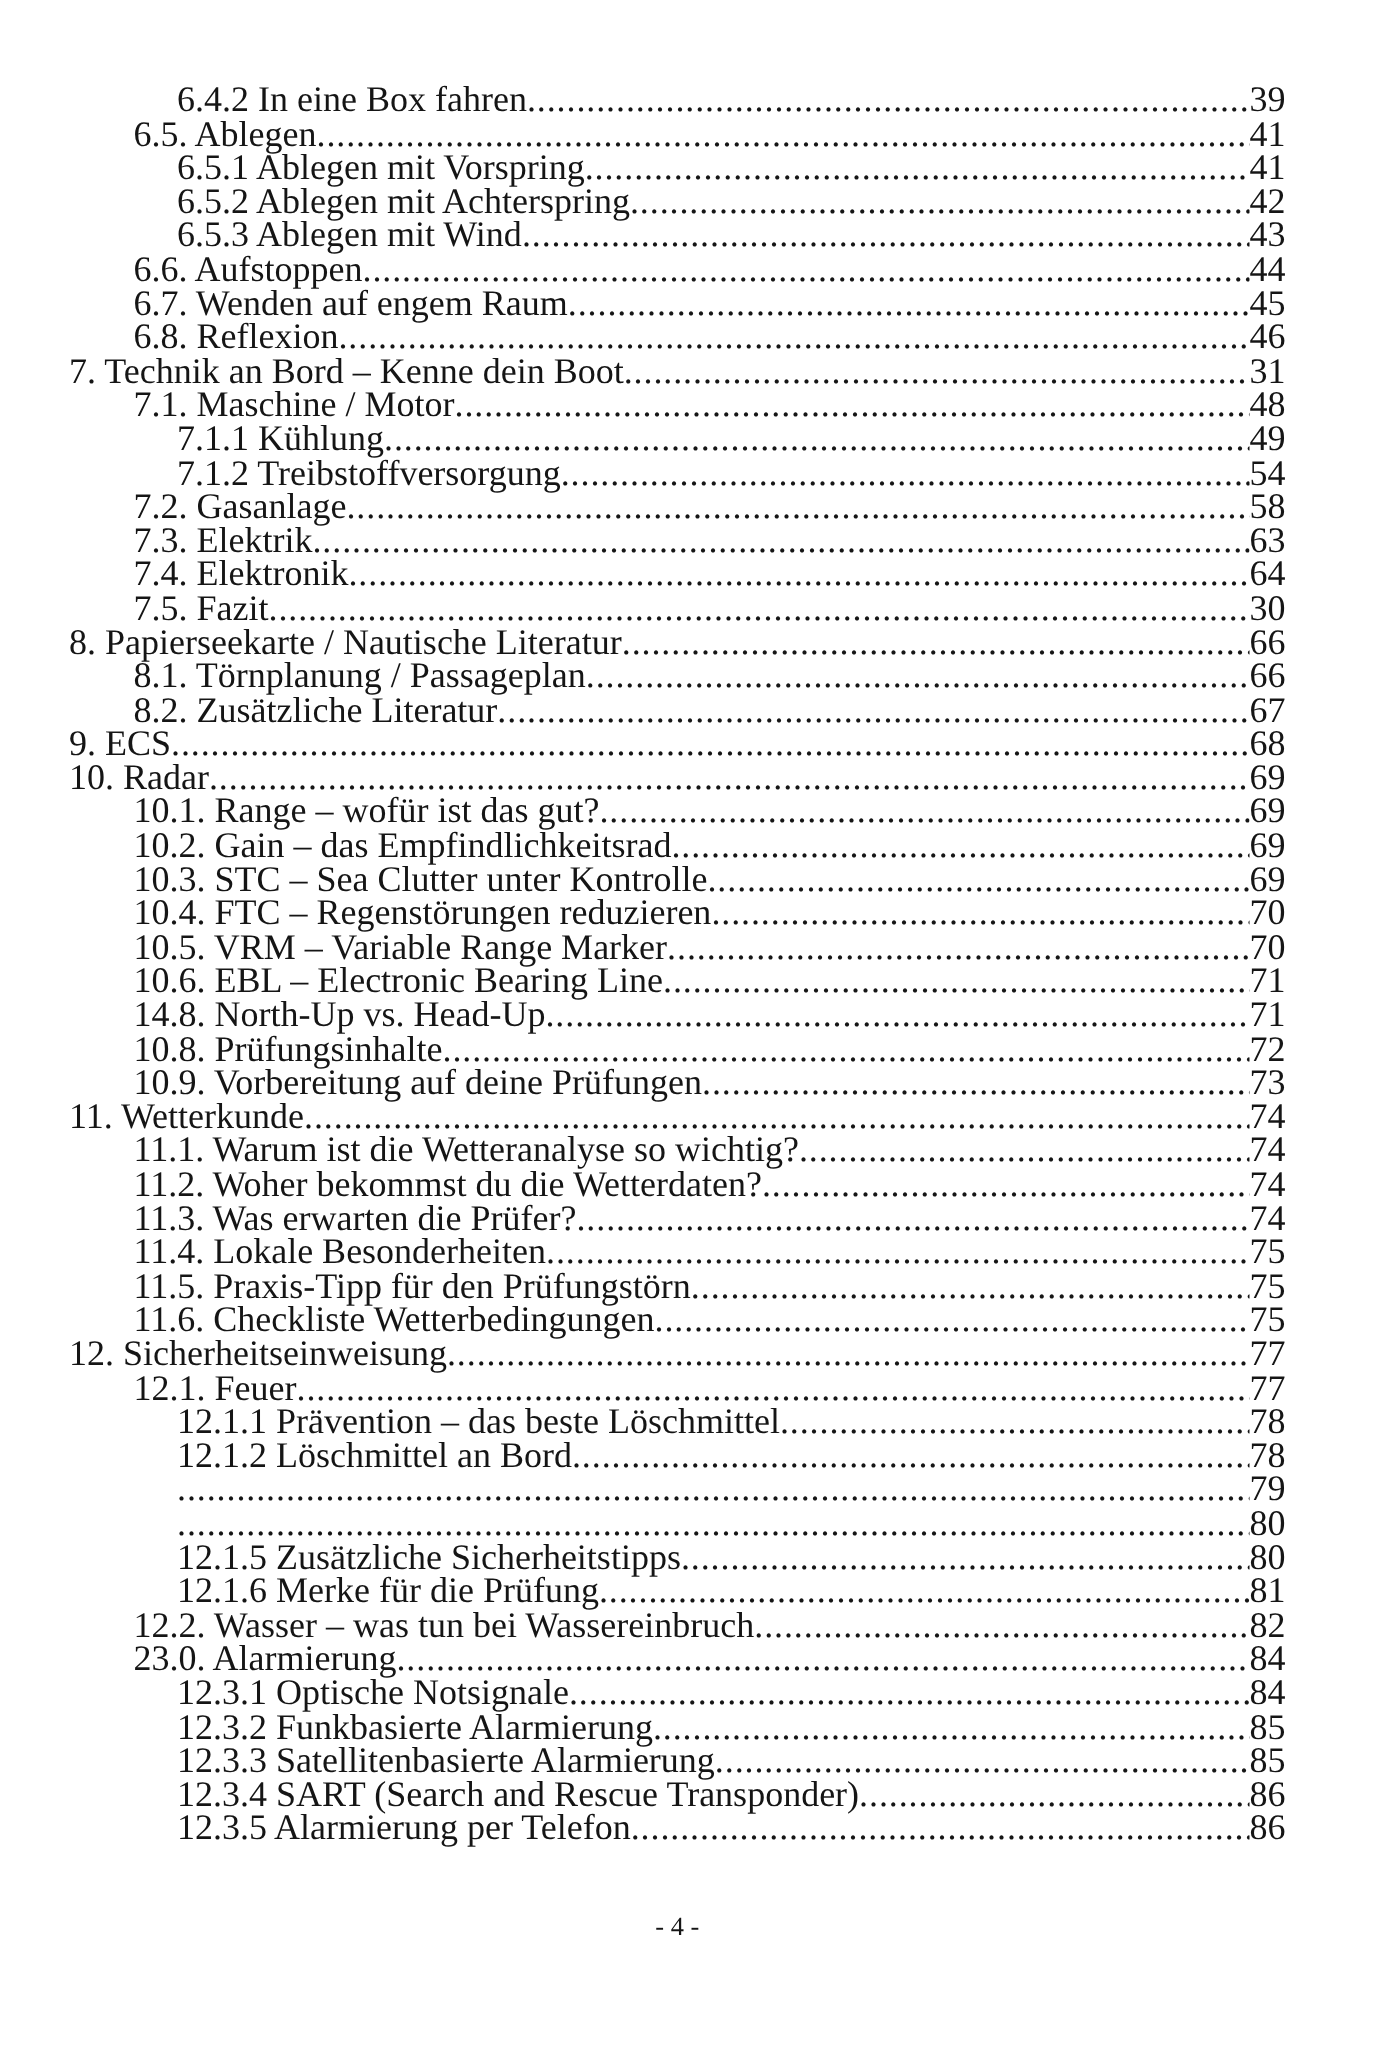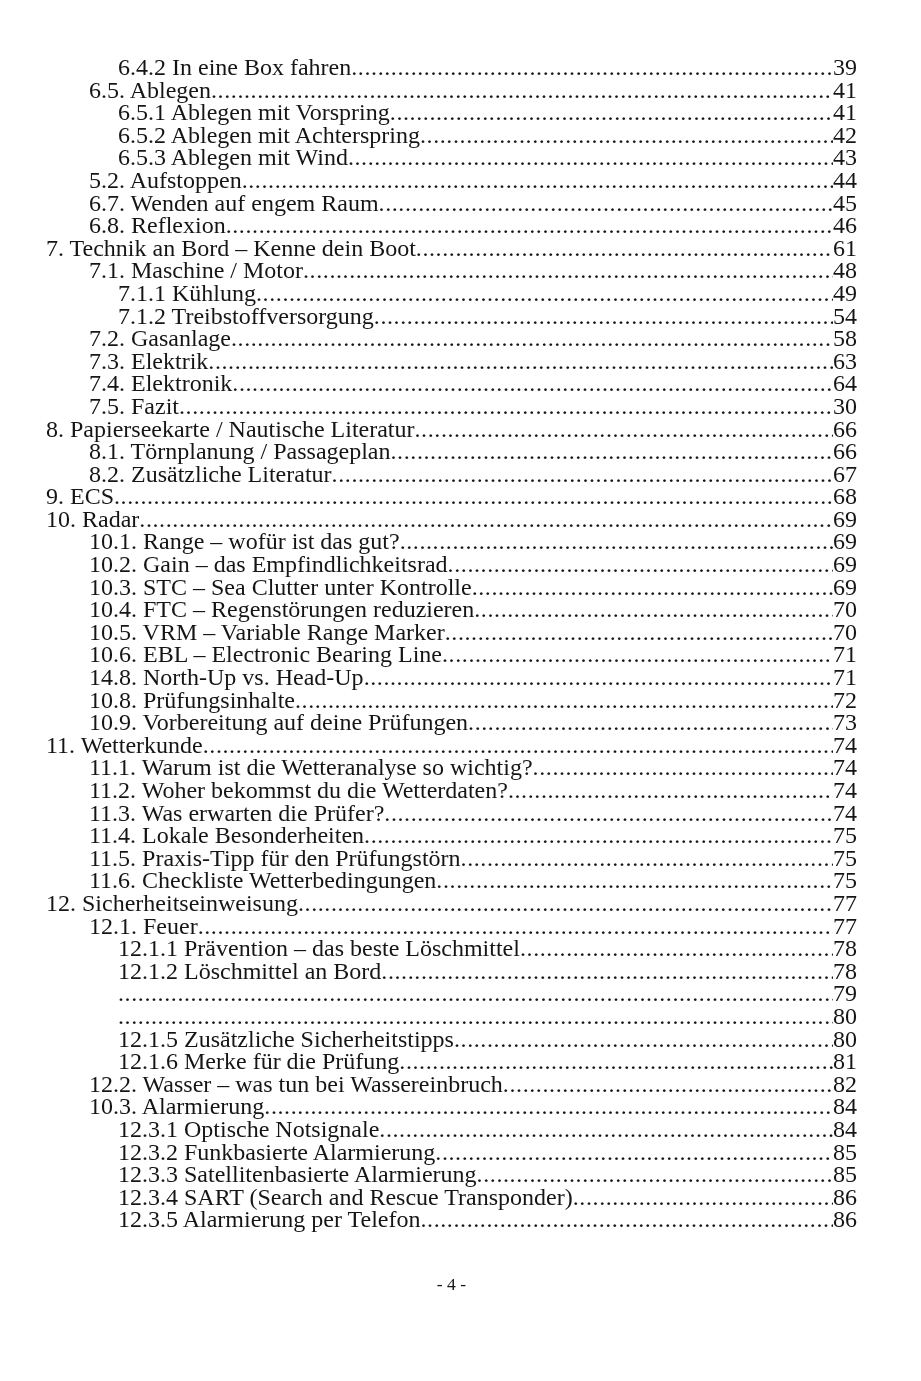--- a/index.html
+++ b/index.html
@@ -89,41 +89,41 @@
     <span class="pagenum">42</span>
   </div>
 
   <div class="row l2">
     <span class="label">6.5.3 Ablegen mit Wind</span>
     <span class="dots"></span>
     <span class="pagenum">43</span>
   </div>
 
   <div class="row l1">
-    <span class="label">5.2. Aufstoppen</span>
+    <span class="label">6.6. Aufstoppen</span>
     <span class="dots"></span>
     <span class="pagenum">44</span>
   </div>
 
   <div class="row l1">
     <span class="label">6.7. Wenden auf engem Raum</span>
     <span class="dots"></span>
     <span class="pagenum">45</span>
   </div>
 
   <div class="row l1">
     <span class="label">6.8. Reflexion</span>
     <span class="dots"></span>
     <span class="pagenum">46</span>
   </div>
 
   <div class="row l0">
     <span class="label">7. Technik an Bord – Kenne dein Boot</span>
     <span class="dots"></span>
-    <span class="pagenum">61</span>
+    <span class="pagenum">31</span>
   </div>
 
   <div class="row l1">
     <span class="label">7.1. Maschine / Motor</span>
     <span class="dots"></span>
     <span class="pagenum">48</span>
   </div>
 
   <div class="row l2">
     <span class="label">7.1.1 Kühlung</span>
@@ -333,21 +333,21 @@
     <span class="pagenum">81</span>
   </div>
 
   <div class="row l1">
     <span class="label">12.2. Wasser – was tun bei Wassereinbruch</span>
     <span class="dots"></span>
     <span class="pagenum">82</span>
   </div>
 
   <div class="row l1">
-    <span class="label">10.3. Alarmierung</span>
+    <span class="label">23.0. Alarmierung</span>
     <span class="dots"></span>
     <span class="pagenum">84</span>
   </div>
 
   <div class="row l2">
     <span class="label">12.3.1 Optische Notsignale</span>
     <span class="dots"></span>
     <span class="pagenum">84</span>
   </div>
 

